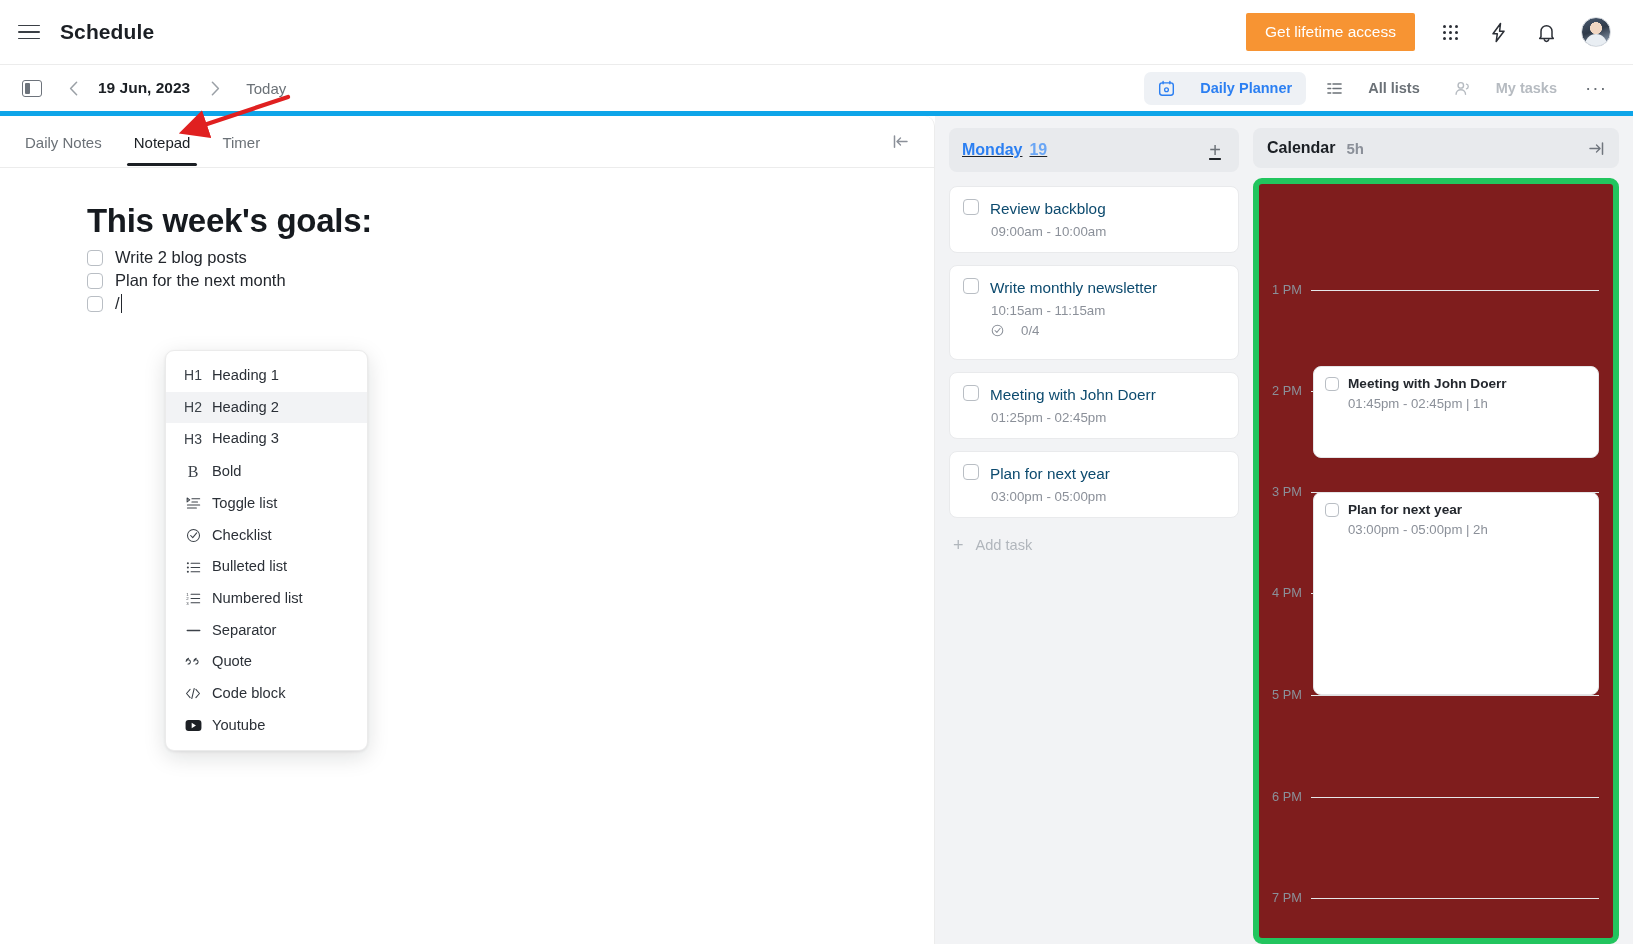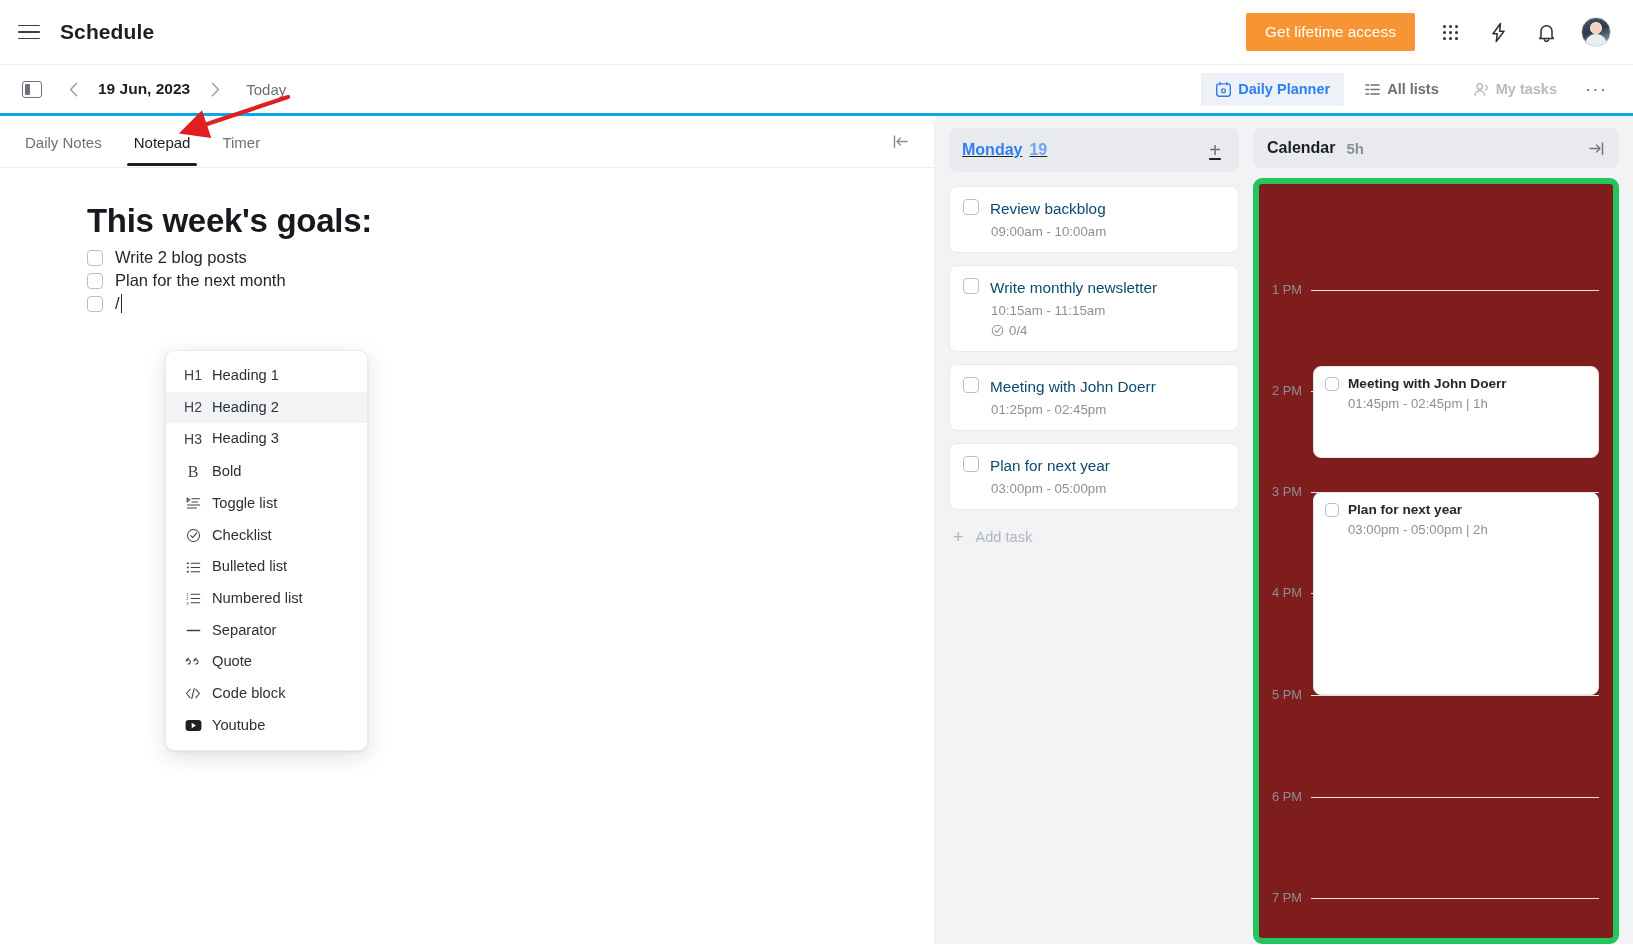--- a/index.html
+++ b/index.html
@@ -75,21 +75,21 @@
     position: absolute; left: 50%; top: 58%;
     transform: translateX(-50%);
     width: 22px; height: 16px; border-radius: 11px 11px 0 0;
     background: #e9eef3;
   }
 
   
   .subbar {
     height: 52px;
     border-top: 1px solid #ececec;
-    border-bottom: 3px solid #0ea5e9;
+    border-bottom: 5px solid #0ea5e9;
     display: flex;
     align-items: center;
     padding: 0 22px 0 22px;
     background: #fff;
     position: relative;
   }
   .panel-toggle {
     width: 20px; height: 17px;
     border: 1.6px solid #6d737b; border-radius: 3px;
     position: relative; cursor: pointer; margin-right: 18px;
@@ -104,22 +104,22 @@
   }
   .datelabel {
     font-size: 15.5px; font-weight: 600; color: #1b1f24;
     padding: 0 12px; white-space: nowrap; cursor: pointer;
   }
   .today-btn {
     font-size: 15px; color: #6b7177; margin-left: 18px; cursor: pointer;
   }
   .subbar-right { margin-left: auto; display: flex; align-items: center; gap: 6px; }
   .viewtab {
-    display: flex; align-items: center; gap: 6px;
-    padding: 8px 14px; border-radius: 1px;
+    display: flex; align-items: center; gap: 25px;
+    padding: 8px 14px; border-radius: 7px;
     font-size: 14.5px; font-weight: 600; color: #6b7177; cursor: pointer;
     white-space: nowrap;
   }
   .viewtab.active { background: #eef1f5; color: #2B7FF2; }
   .viewtab.muted { color: #b6bbc1; }
   .dots-btn {
     width: 30px; height: 30px; display: flex; align-items: center; justify-content: center;
     color: #6b7177; font-size: 19px; cursor: pointer; letter-spacing: 1px;
     margin-left: 4px;
   }
@@ -238,22 +238,22 @@
     color: #6b7177; font-size: 20px; line-height: 1; font-weight: 300;
   }
   .task-card {
     background: #fff; border: 1px solid #e9eaec; border-radius: 8px;
     padding: 12px 13px 13px 13px; margin-bottom: 12px;
   }
   .task-top { display: flex; align-items: flex-start; gap: 11px; }
   .task-title { font-size: 15.3px; color: #0c4a6e; line-height: 1.25; }
   .task-time { font-size: 13.3px; color: #8b9099; margin: 6px 0 0 28px; }
   .task-sub {
-    display: flex; align-items: center; gap: 5px;
-    font-size: 13.3px; color: #8b9099; margin: 5px 0 0 28px;
+    display: flex; align-items: center; gap: 17px;
+    font-size: 13.3px; color: #8b9099; margin: 5px 0 8px 28px;
   }
   .add-task {
     display: flex; align-items: center; gap: 12px;
     color: #b1b6bc; font-size: 14.6px; padding: 6px 4px 6px 4px; cursor: pointer;
   }
   .add-task .pl { font-size: 18px; line-height: 1; font-weight: 300; }
 
   
   .cal-panel {
     flex: 1;

